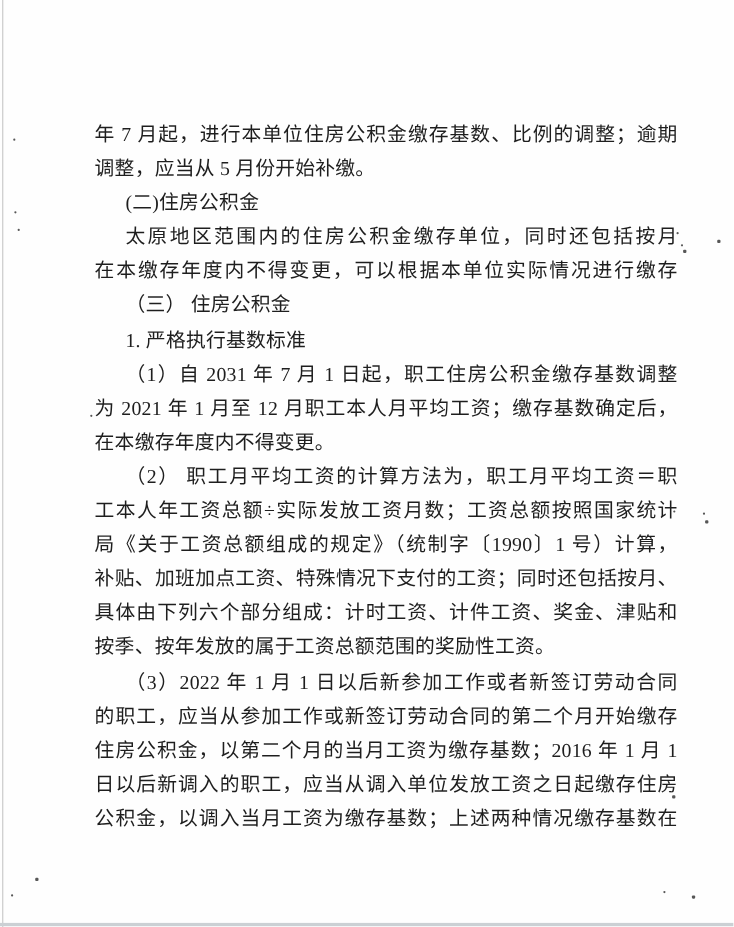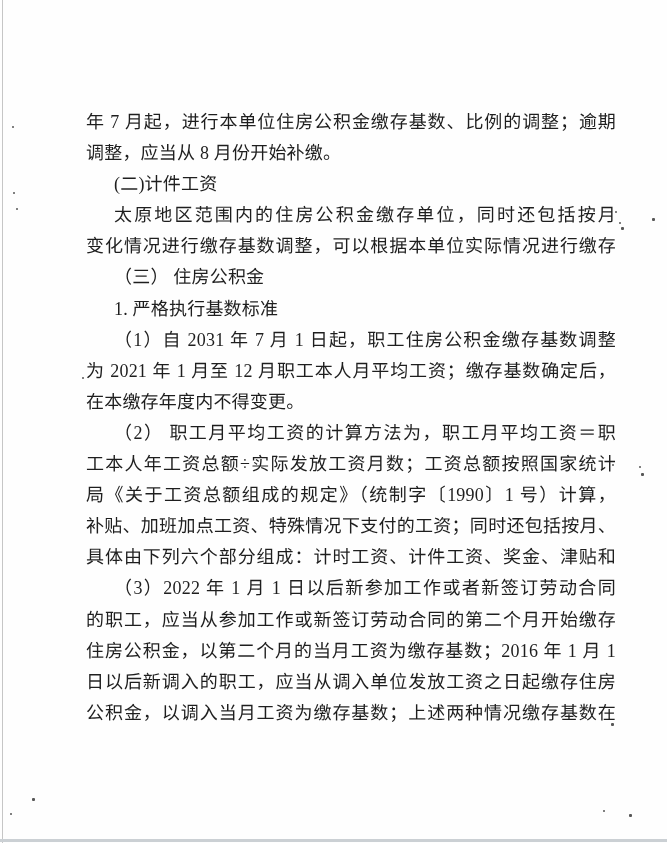--- a/index.html
+++ b/index.html
@@ -63,34 +63,35 @@
   }
 </style>
 </head>
 <body>
 
 <div class="page">
   <div class="edge-left"></div>
   <div class="edge-bottom"></div>
   <div class="text-block">
       <div class="line stretch">年 7 月起，进行本单位住房公积金缴存基数、比例的调整；逾期</div>
-      <div class="line">调整，应当从 8 月份开始补缴。</div>
-      <div class="line indent">(二)计件工资</div>
+      <div class="line">调整，应当从 5 月份开始补缴。</div>
+      <div class="line indent">(二)住房公积金</div>
       <div class="line indent stretch">太原地区范围内的住房公积金缴存单位，同时还包括按月</div>
-      <div class="line stretch">变化情况进行缴存基数调整，可以根据本单位实际情况进行缴存</div>
+      <div class="line stretch">在本缴存年度内不得变更，可以根据本单位实际情况进行缴存</div>
       <div class="line indent">（三） 住房公积金</div>
       <div class="line indent">1. 严格执行基数标准</div>
       <div class="line indent stretch">（1）自 2031 年 7 月 1 日起，职工住房公积金缴存基数调整</div>
       <div class="line stretch">为 2021 年 1 月至 12 月职工本人月平均工资；缴存基数确定后，</div>
       <div class="line">在本缴存年度内不得变更。</div>
       <div class="line indent stretch">（2） 职工月平均工资的计算方法为，职工月平均工资＝职</div>
       <div class="line stretch">工本人年工资总额÷实际发放工资月数；工资总额按照国家统计</div>
       <div class="line stretch">局《关于工资总额组成的规定》（统制字〔1990〕1 号）计算，</div>
       <div class="line stretch">补贴、加班加点工资、特殊情况下支付的工资；同时还包括按月、</div>
       <div class="line stretch">具体由下列六个部分组成：计时工资、计件工资、奖金、津贴和</div>
+      <div class="line">按季、按年发放的属于工资总额范围的奖励性工资。</div>
       <div class="line indent stretch">（3）2022 年 1 月 1 日以后新参加工作或者新签订劳动合同</div>
       <div class="line stretch">的职工，应当从参加工作或新签订劳动合同的第二个月开始缴存</div>
       <div class="line stretch">住房公积金，以第二个月的当月工资为缴存基数；2016 年 1 月 1</div>
       <div class="line stretch">日以后新调入的职工，应当从调入单位发放工资之日起缴存住房</div>
       <div class="line stretch">公积金，以调入当月工资为缴存基数；上述两种情况缴存基数在</div>
     </div>
 <div class="speck" style="left: 12px; top: 126px; width: 2px; height: 2px;"></div>
     <div class="speck" style="left: 13px; top: 192px; width: 2px; height: 2px;"></div>
     <div class="speck" style="left: 16px; top: 208px; width: 2px; height: 2px;"></div>
     <div class="speck" style="left: 82px; top: 377px; width: 2px; height: 2px;"></div>

